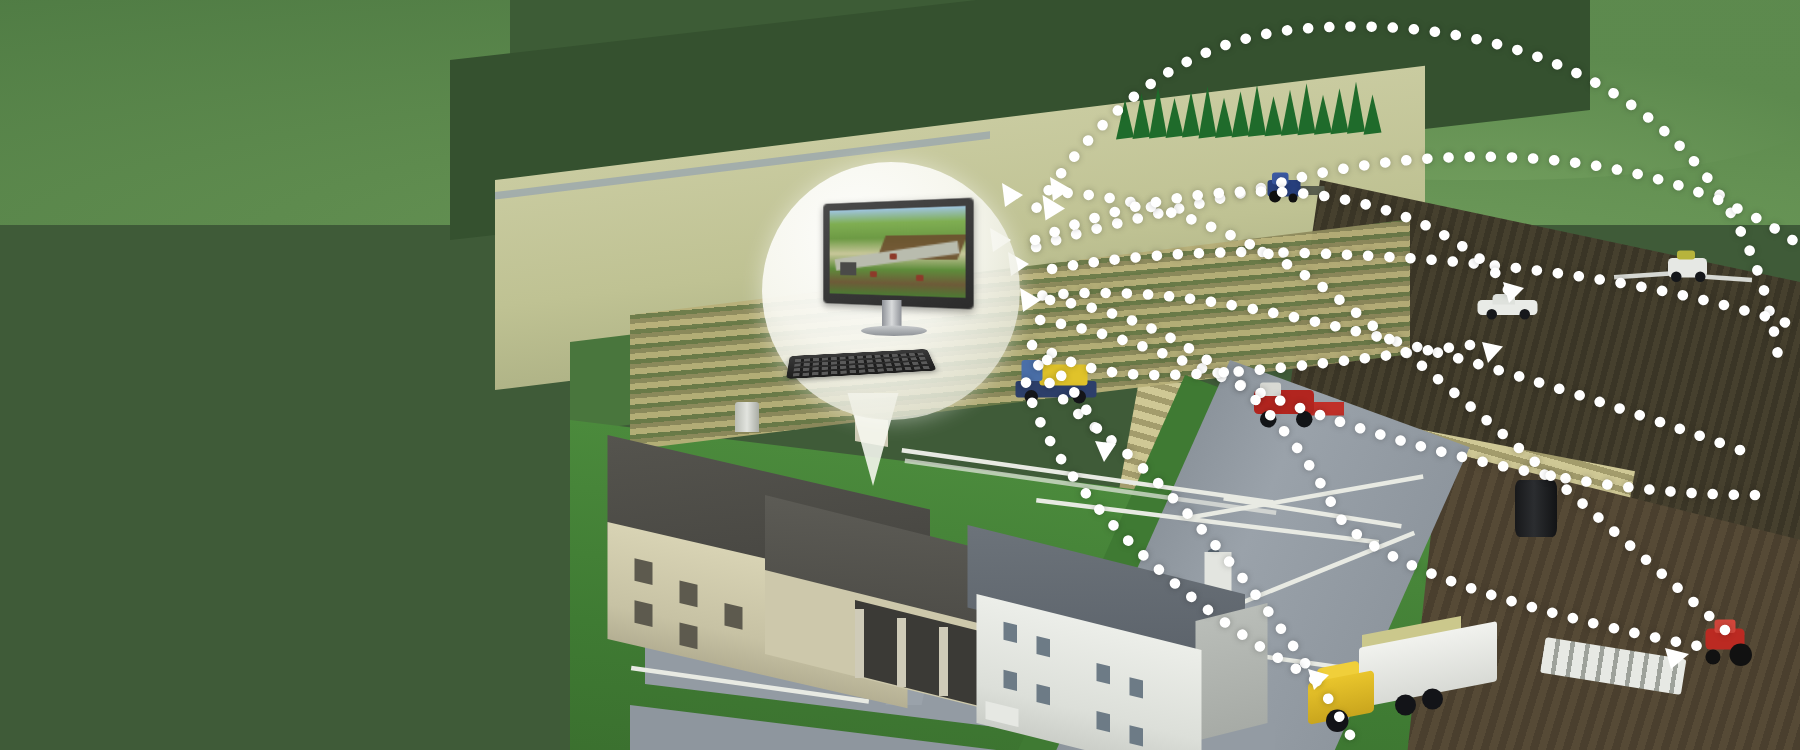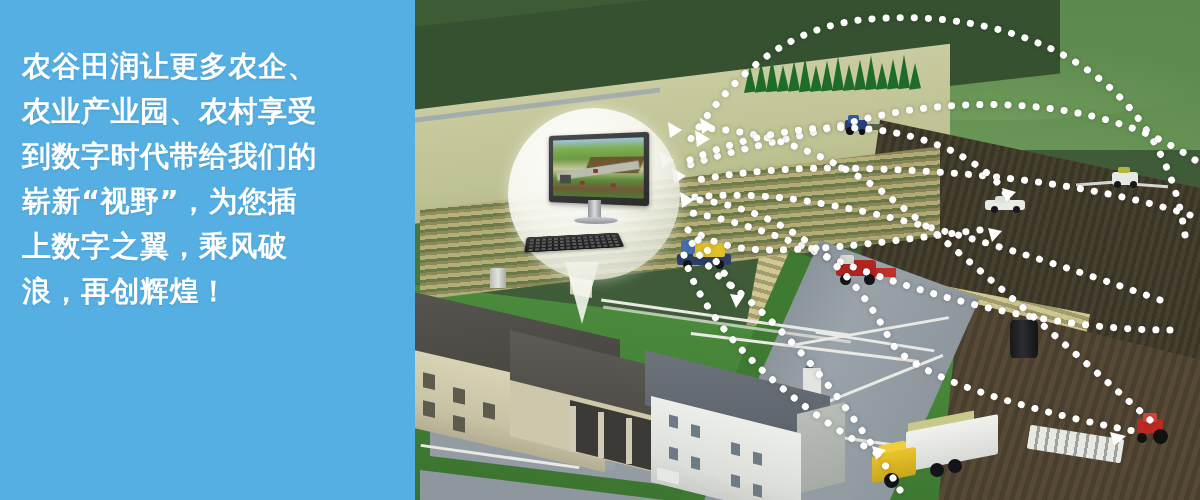--- a/index.html
+++ b/index.html
@@ -656,22 +656,14 @@
       <div id="keyboard">
         <div class="krow" style="top:4px;"></div>
         <div class="krow" style="top:9px;"></div>
         <div class="krow" style="top:14px;"></div>
         <div class="krow" style="top:19px;"></div>
       </div>
     </div>
 
   </div>
 
-  <div id="left-panel">
-    <div id="slogan">农谷田润让更多农企、
-农业产业园、农村享受
-到数字时代带给我们的
-崭新“视野”，为您插
-上数字之翼，乘风破
-浪，再创辉煌！</div>
-  </div>
 
 </div>
 
 </body></html>

